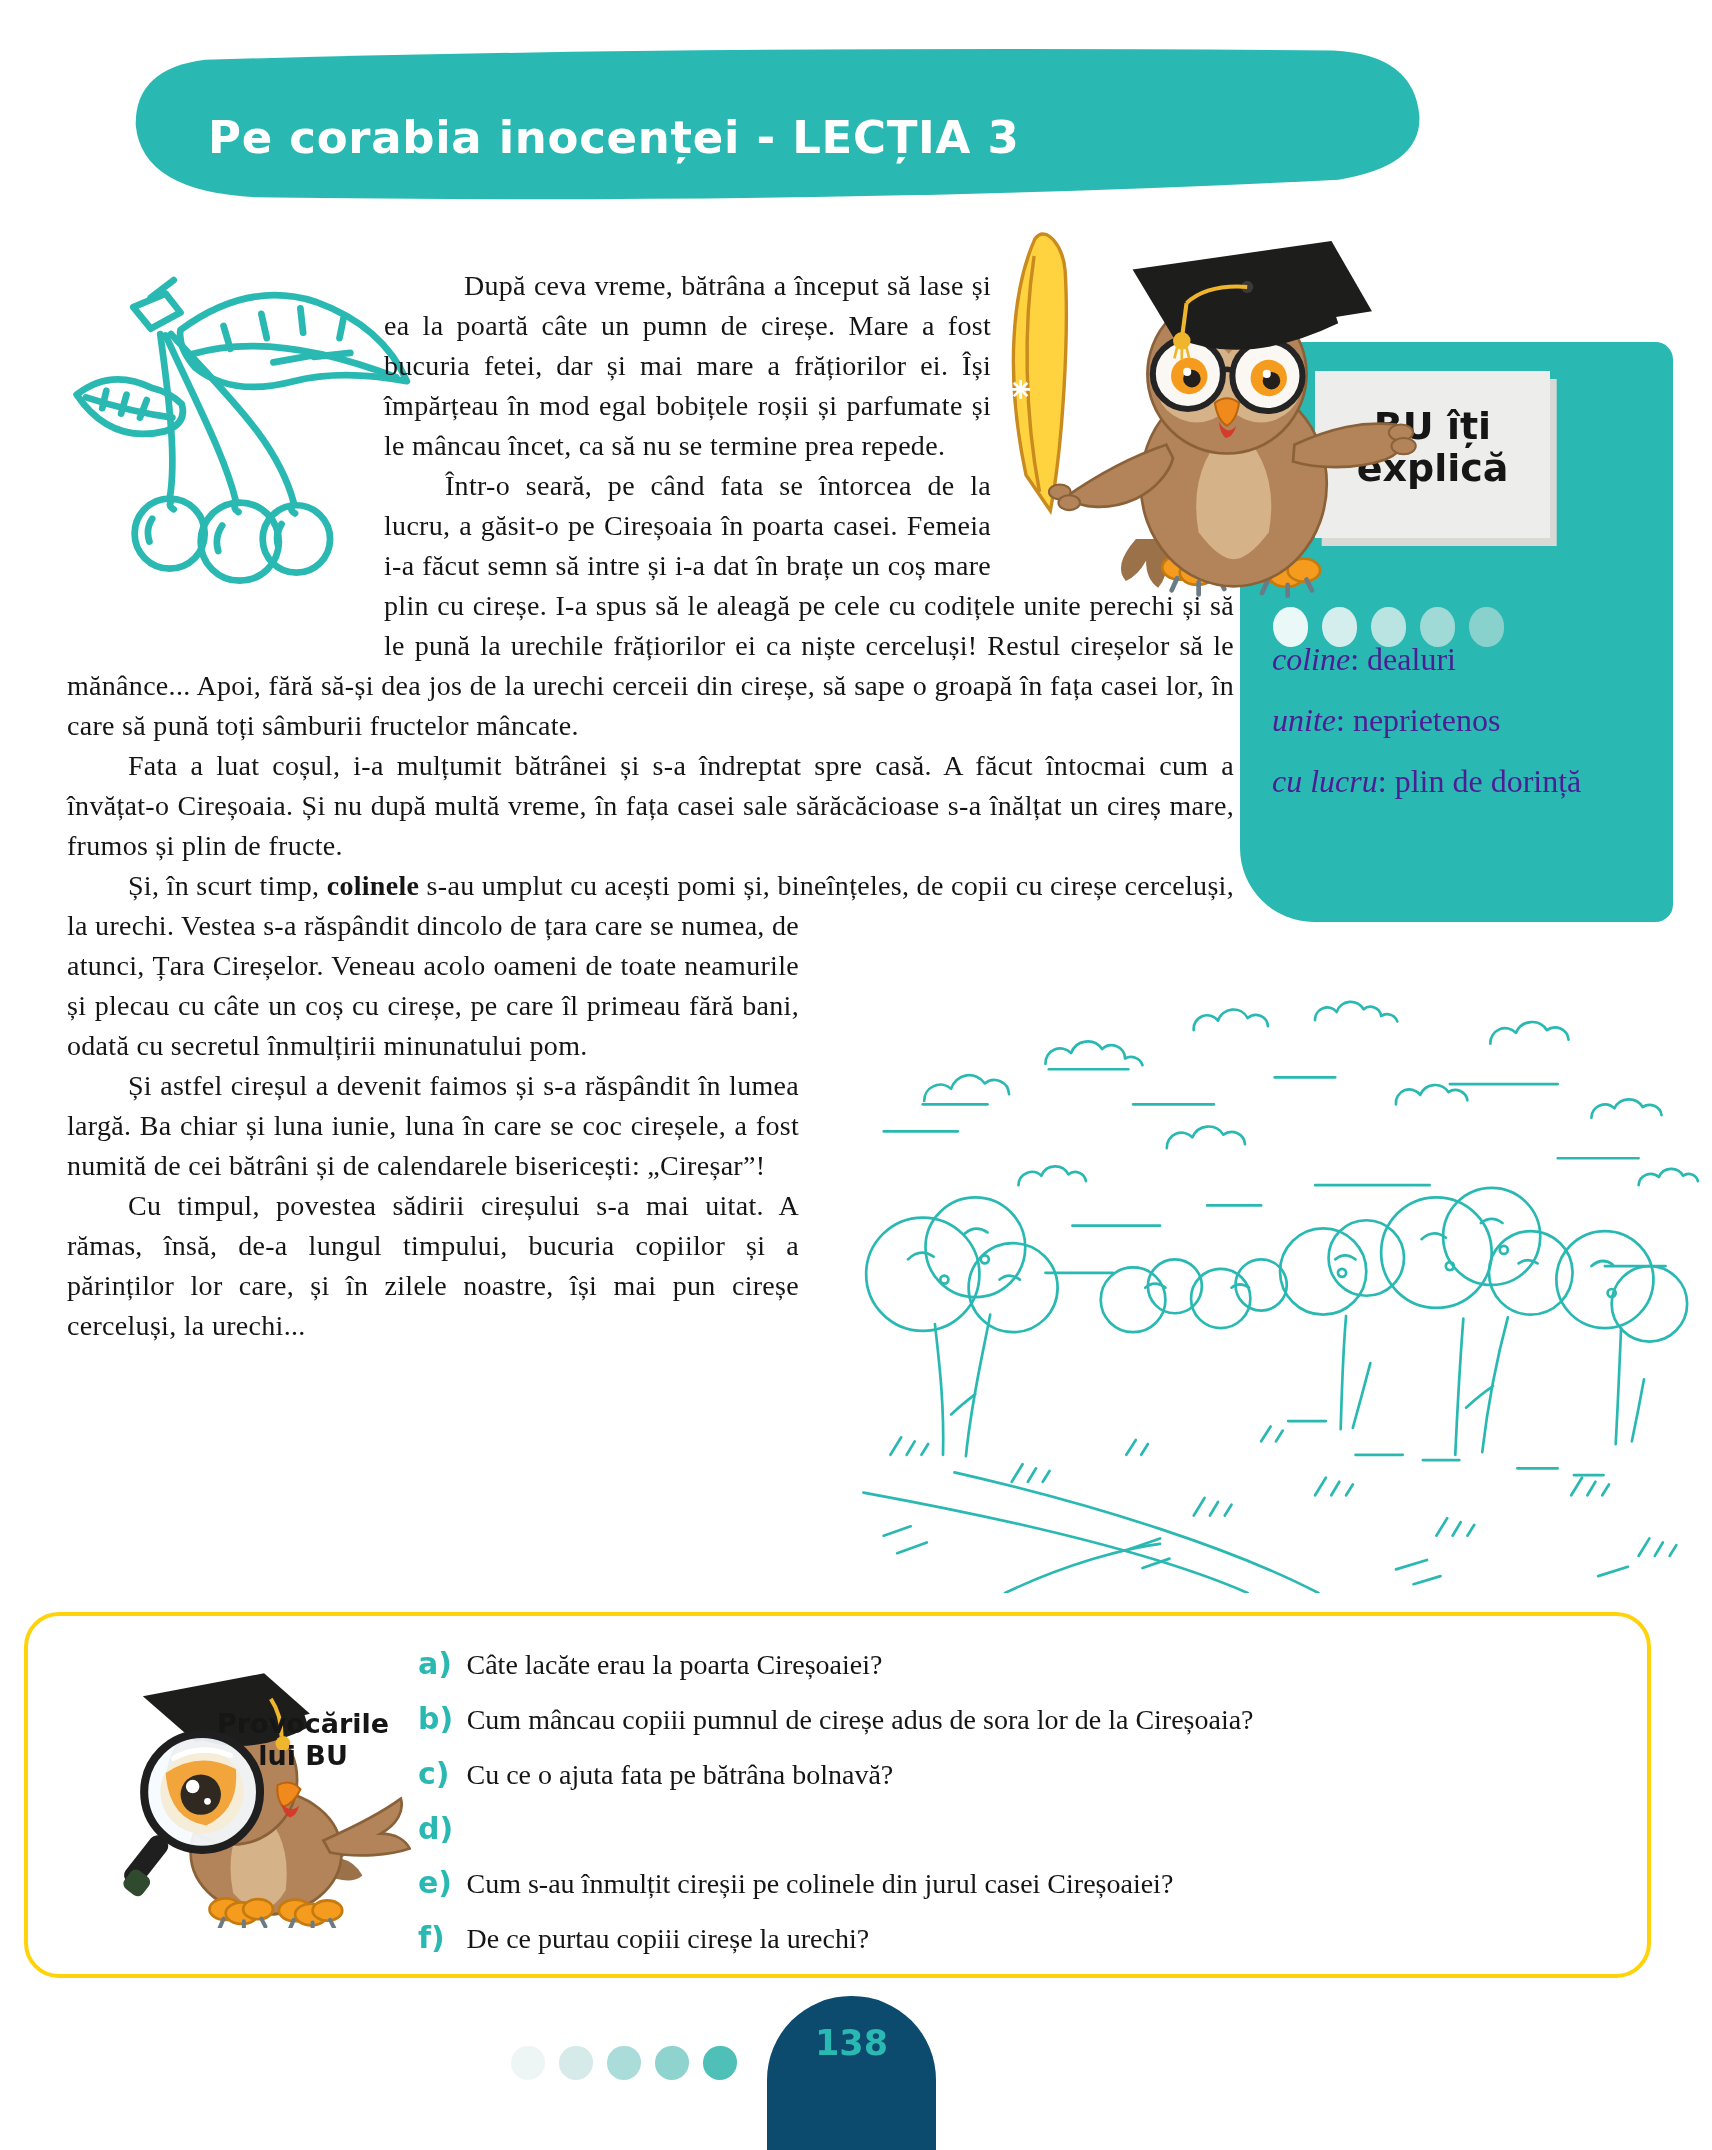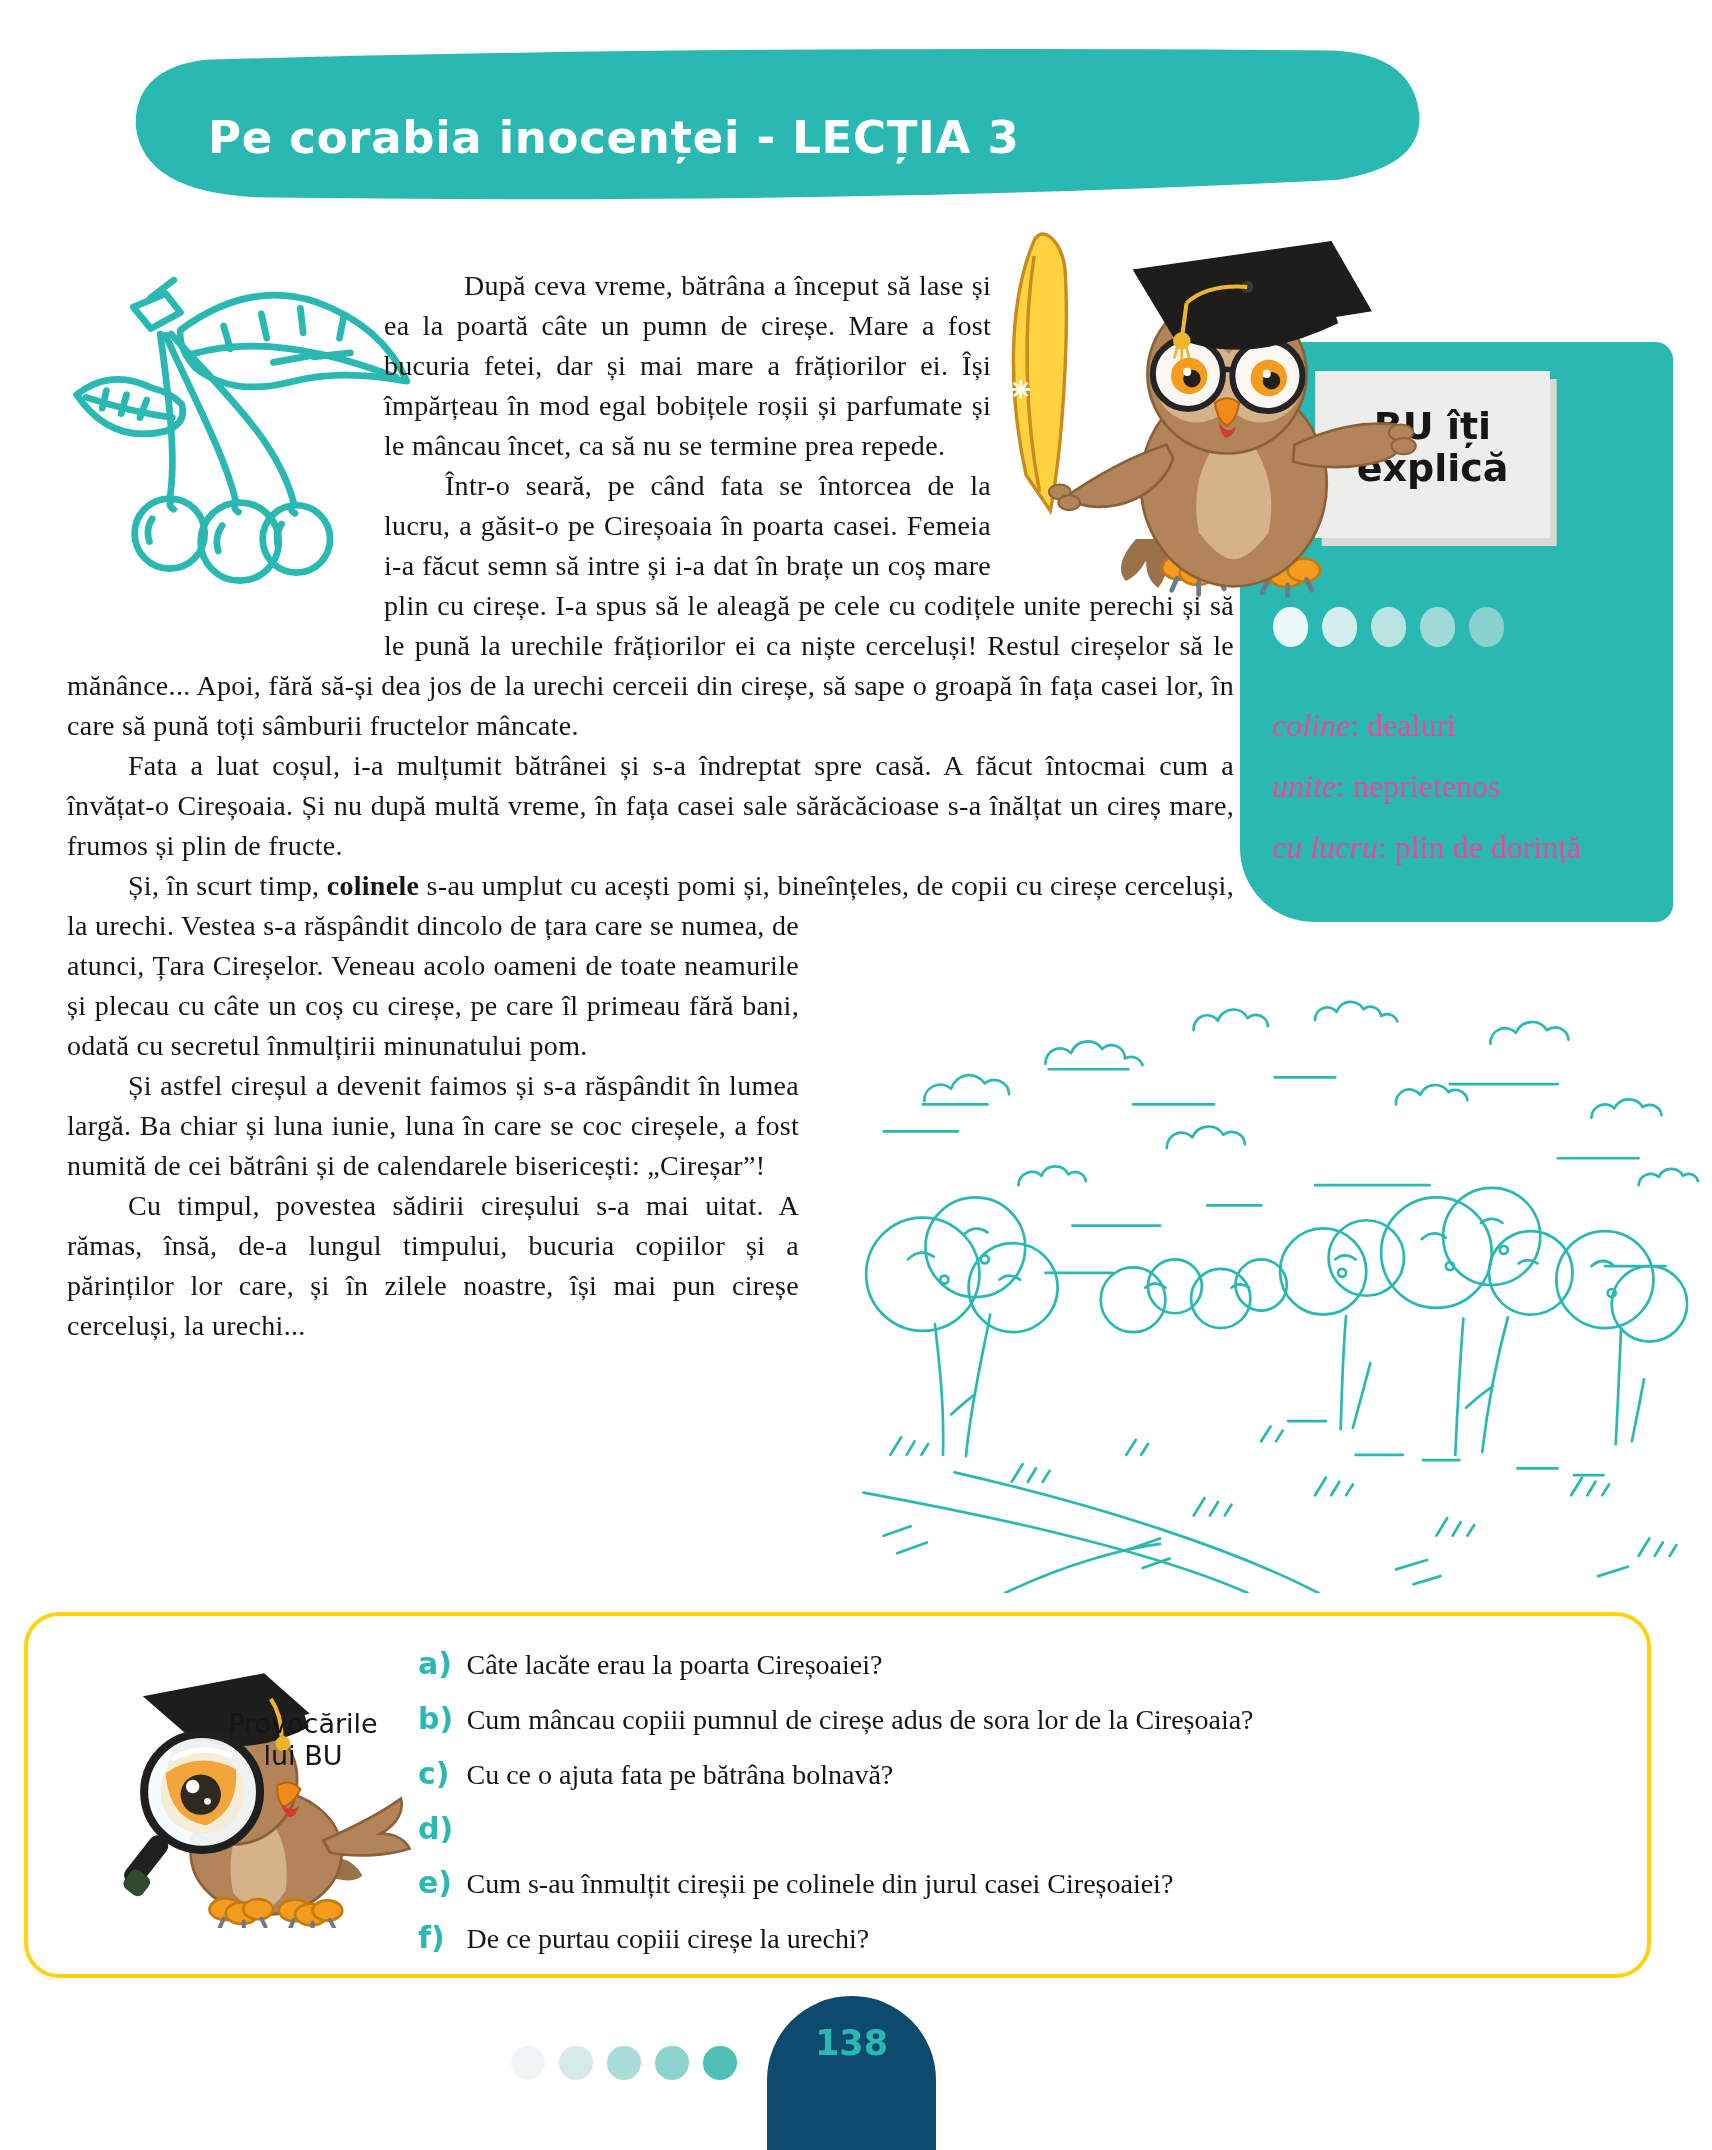--- a/index.html
+++ b/index.html
@@ -10,21 +10,21 @@
   .header-svg{position:absolute;left:100px;top:37px;width:1343px;height:165px;}
   .page-title{position:absolute;left:208px;top:103px;width:944px;
               font-family:"DejaVu Sans", sans-serif;font-weight:bold;font-size:45px;
               color:#ffffff;letter-spacing:0.7px;white-space:nowrap;}
 
   
   .sidebar-box{position:absolute;left:1240px;top:334px;width:433px;height:580px;
                background:#2ab9b2;border-radius:17.5px 17.5px 17.5px 74px;z-index:1;}
   .sidebar-dots{position:absolute;left:1273px;top:599px;display:flex;gap:14px;z-index:2;}
   .sidebar-dots span{width:35px;height:40px;border-radius:50% 50% 48% 52%;}
-  .defs{position:absolute;left:1272px;top:698px;width:337px;z-index:2;color:#ec4899;
+  .defs{position:absolute;left:1272px;top:632px;width:337px;z-index:2;color:#4c1d95;
         font-size:32px;line-height:38px;}
   .def-item{margin-bottom:23px;}
   .def-term{font-style:italic;}
   .bu-sign{position:absolute;left:1315px;top:363px;width:235px;height:167px;background:#ededeb;
            box-shadow:6.7px 8px 0 #d9d9d5;z-index:2;text-align:center;padding-top:34px;
            box-sizing:border-box;font-family:"DejaVu Sans", sans-serif;font-weight:bold;
            font-size:38px;line-height:42px;color:#161616;}
   .owl-top-svg{position:absolute;left:964px;top:214px;width:472px;height:378px;z-index:3;}
 
   
@@ -40,21 +40,21 @@
   .landscape-svg{position:absolute;left:843px;top:975px;width:870px;height:610px;z-index:1;}
 
   
   .q-box{position:absolute;left:23.6px;top:1604px;width:1627px;height:366px;box-sizing:border-box;
          border:4.7px solid #ffd20a;border-radius:35px;z-index:1;}
   .q-list{position:absolute;left:418px;top:1637px;width:1200px;z-index:2;list-style:none;margin:0;padding:0;}
   .q-item{display:flex;gap:13.5px;align-items:baseline;margin-bottom:17px;font-size:28px;line-height:37px;}
   .q-letter{font-family:"DejaVu Sans", sans-serif;font-weight:bold;font-size:30px;color:#2ab9b2;
             min-width:35px;}
   .challenge-label{position:absolute;left:202px;top:1700px;width:202px;z-index:2;text-align:center;
-            font-family:"DejaVu Sans", sans-serif;font-weight:normal;font-size:27px;line-height:32px;
+            font-family:"DejaVu Sans", sans-serif;font-weight:bold;font-size:27px;line-height:32px;
             color:#161616;}
   .owl-bottom-svg{position:absolute;left:101px;top:1664px;width:310px;height:256px;z-index:2;}
 
   
   .footer-dots{position:absolute;left:511px;top:2038px;display:flex;gap:14px;z-index:2;}
   .footer-dots span{width:34px;height:34px;border-radius:50% 48% 52% 50%;}
   .page-blob{position:absolute;left:767px;top:1988px;width:169px;height:163px;background:#0c4a6e;
              border-radius:84px 84px 0 0;z-index:1;text-align:center;}
   .page-num{margin-top:27px;font-family:"DejaVu Sans", sans-serif;font-weight:bold;
             font-size:35px;color:#2ab9b2;display:inline-block;}

